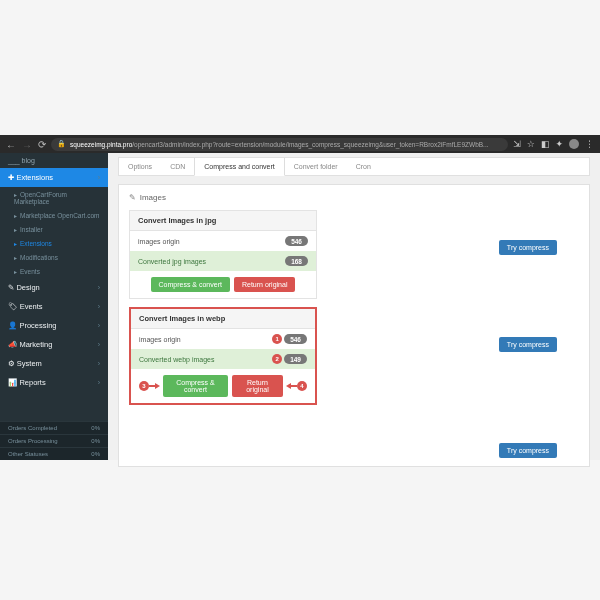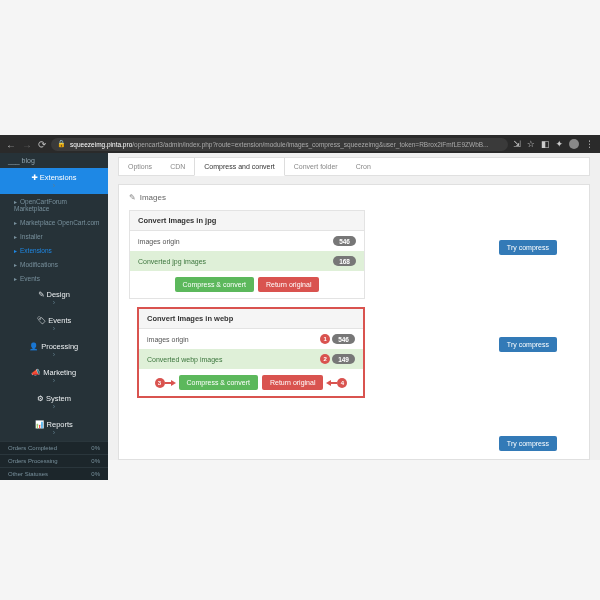--- a/index.html
+++ b/index.html
@@ -6,51 +6,51 @@
   body { font-family: -apple-system, Helvetica, Arial, sans-serif; font-size: 8px; background: #f5f5f5; width: 600px; height: 600px; overflow: hidden; position: relative; }
   .wrap { position: absolute; top: 135px; left: 0; width: 600px; height: 325px; background: #fff; }
   .browser-bar { height: 18px; background: #2a2a2a; display: flex; align-items: center; padding: 0 6px; color: #ccc; gap: 5px; }
   .nav-icons { display: flex; gap: 6px; font-size: 10px; color: #bbb; }
   .url-bar { flex: 1; background: #3a3a3a; border-radius: 9px; height: 13px; display: flex; align-items: center; padding: 0 6px; color: #eee; font-size: 6.5px; white-space: nowrap; overflow: hidden; }
   .lock { margin-right: 4px; font-size: 7px; }
   .br-icons { display: flex; gap: 6px; font-size: 9px; }
   .main-row { display: flex; height: 307px; }
   .sidebar { width: 108px; background: #263238; color: #90a4ae; font-size: 7px; display: flex; flex-direction: column; }
   .sb-item { padding: 4px 8px; display: flex; align-items: center; justify-content: space-between; cursor: pointer; }
-  .sb-item.cat { color: #eceff1; padding: 5px 8px; font-size: 7.5px; flex-direction: column; }
+  .sb-item.cat { color: #eceff1; padding: 5px 8px; font-size: 7.5px; }
   .sb-item.active { background: #1e88e5; color: #fff; }
   .sb-sub { padding: 3.5px 8px 3.5px 14px; font-size: 6.5px; color: #78909c; cursor: pointer; }
   .sb-chevron { font-size: 7px; color: #607d8b; }
   .sb-bullet::before { content: "▸"; margin-right: 3px; font-size: 6px; }
   .sb-stats { margin-top: auto; background: #1c262b; font-size: 6px; }
   .sb-stat { display: flex; justify-content: space-between; padding: 3px 8px; border-top: 1px solid #2a363c; color: #78909c; }
   .content { flex: 1; background: #f0f0f0; padding: 4px 10px 4px 10px; position: relative; }
   .tabs { background: #fff; display: flex; border: 1px solid #e0e0e0; font-size: 7px; }
   .tab { padding: 5px 9px; color: #888; cursor: pointer; }
   .tab.active { color: #333; border: 1px solid #ddd; border-top: none; border-bottom: 1px solid #fff; margin-bottom: -1px; background: #fff; }
   .panel { background: #fff; border: 1px solid #e0e0e0; margin-top: 8px; padding: 8px 10px; }
   .panel-title { color: #666; font-size: 8px; margin-bottom: 8px; display: flex; align-items: center; gap: 4px; }
   .pencil { font-size: 8px; color: #888; }
   .card { border: 1px solid #e3e3e3; margin-bottom: 8px; background: #fff; }
-  .card.highlighted { border: 2px solid #d9534f; margin-left: 8px; }
+  .card.highlighted { border: 2px solid #d9534f; }
   .card-head { background: #f5f5f5; padding: 5px 8px; font-weight: bold; font-size: 7.5px; color: #333; border-bottom: 1px solid #e3e3e3; }
   .card-row { padding: 5px 8px; display: flex; justify-content: space-between; align-items: center; font-size: 7px; color: #555; }
   .card-row.green { background: #dff0d8; color: #3c763d; }
   .badge { background: #777; color: #fff; border-radius: 7px; padding: 1.5px 6px; font-size: 6.5px; font-weight: bold; min-width: 20px; text-align: center; }
   .card-actions { padding: 6px 8px; display: flex; gap: 4px; justify-content: center; align-items: center; }
   .btn { border: none; border-radius: 2px; padding: 4px 8px; font-size: 7px; color: #fff; cursor: pointer; }
   .btn-green { background: #5cb85c; }
   .btn-red { background: #d9534f; }
   .btn-blue { background: #337ab7; }
   .marker { background: #d9534f; color: #fff; width: 10px; height: 10px; border-radius: 50%; display: inline-flex; align-items: center; justify-content: center; font-size: 6px; font-weight: bold; }
   .marker-arrow-r { width: 0; height: 0; border-top: 3px solid transparent; border-bottom: 3px solid transparent; border-left: 5px solid #d9534f; margin-right: -1px; }
   .marker-arrow-l { width: 0; height: 0; border-top: 3px solid transparent; border-bottom: 3px solid transparent; border-right: 5px solid #d9534f; margin-left: -1px; }
   .marker-line { height: 2px; background: #d9534f; flex: 0 0 6px; }
   .marker-wrap { display: flex; align-items: center; }
-  .inner-cards { width: 236px; }
+  .inner-cards { width: 188px; }
   .card-body-flex { display: flex; align-items: flex-start; }
   .side-btn-area { flex: 1; display: flex; justify-content: flex-end; align-items: center; padding-top: 30px; padding-right: 22px; }
 </style>
 </head>
 <body>
 
 <div class="wrap">
 
   <div class="browser-bar">
     <div class="nav-icons">

